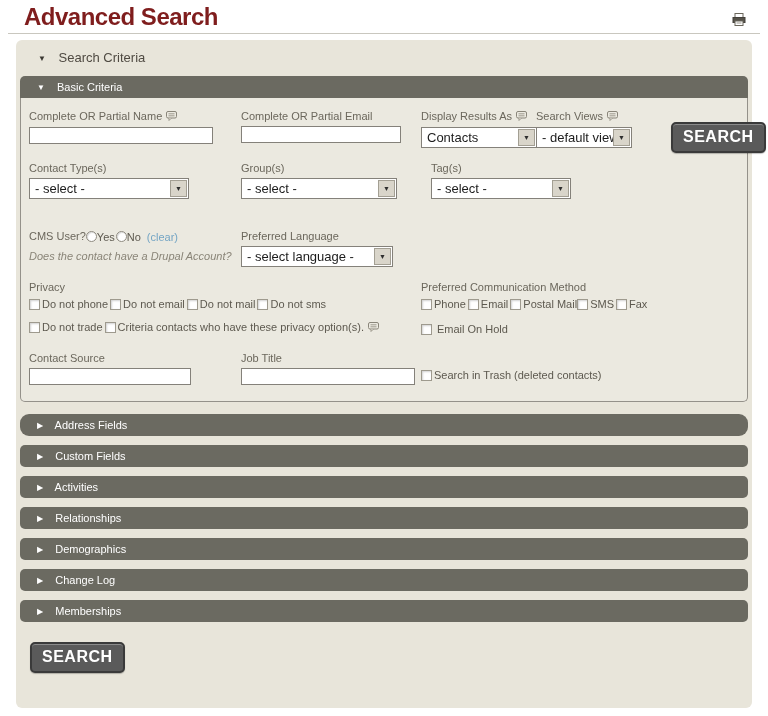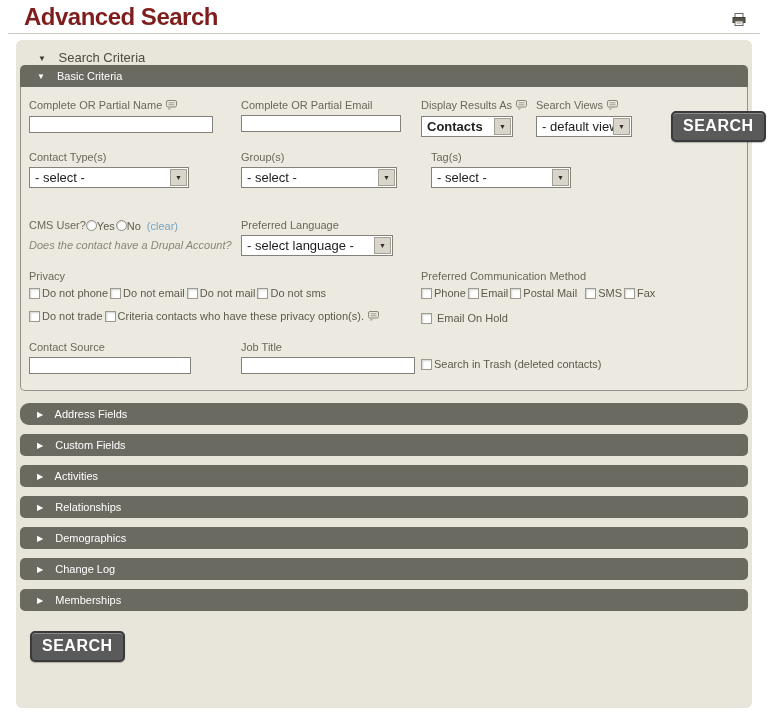--- a/index.html
+++ b/index.html
@@ -13,21 +13,21 @@
     color: #7f1d1d; margin: 3px 0 0 24px;
   }
   .title-rule { position: absolute; left: 8px; right: 8px; top: 33px; border-bottom: 1px solid #c9c7bf; }
   .printer-btn { position: absolute; top: 12px; right: 22px; width: 14px; height: 13px; cursor: pointer; }
 
   
   .panel {
     position: absolute; top: 40px; left: 16px; width: 736px; height: 668px;
     background: #e8e5da; border-radius: 6px;
   }
-  .sc-header { padding: 10px 0 0 22px; font-size: 13px; color: #4f4a42; cursor: pointer; }
+  .sc-header { padding: 10px 0 11px 22px; font-size: 13px; color: #4f4a42; cursor: pointer; }
   .tri-down { font-size: 8px; color: #3c3a34; margin-right: 9px; vertical-align: 1px; }
   .tri-down.white { color: #ffffff; }
   .tri-right { font-size: 8px; color: #ffffff; margin-right: 9px; vertical-align: 1px; }
 
   
   .bc-group { margin: 0 4px; }
   .bc-header {
     background: #6b6a61; height: 22px; line-height: 22px;
     border-radius: 5px 5px 0 0; color: #ffffff; font-size: 11px;
     padding-left: 17px; cursor: pointer;
@@ -138,21 +138,21 @@
 
       <div class="fg" style="left:400px; top:12px;">
         <div class="lbl">
           <span>Display Results As</span><span class="help-icon"><svg width="11" height="10" viewBox="0 0 11 10">
                 <rect x="0.5" y="0.5" width="10" height="6.5" rx="1.5" fill="#ebe9e0" stroke="#8a867a"></rect>
                 <path d="M3 7 L3 9.5 L5.5 7" fill="#ebe9e0" stroke="#8a867a" stroke-width="0.8"></path>
                 <line x1="2.5" y1="2.8" x2="8.5" y2="2.8" stroke="#8a867a" stroke-width="0.8"></line>
                 <line x1="2.5" y1="4.8" x2="8.5" y2="4.8" stroke="#8a867a" stroke-width="0.8"></line>
               </svg></span>
         </div>
-        <div class="sel" style="width:92px;font-weight:bold;">
+        <div class="sel" style="width:116px;">
           <span>Contacts</span>
           <span class="arrow">▼</span>
         </div>
       </div>
 
       <div class="fg" style="left:515px; top:12px;">
         <div class="lbl">
           <span>Search Views</span><span class="help-icon"><svg width="11" height="10" viewBox="0 0 11 10">
                 <rect x="0.5" y="0.5" width="10" height="6.5" rx="1.5" fill="#ebe9e0" stroke="#8a867a"></rect>
                 <path d="M3 7 L3 9.5 L5.5 7" fill="#ebe9e0" stroke="#8a867a" stroke-width="0.8"></path>
@@ -241,21 +241,21 @@
       </div>
 
       <div class="fg" style="left:400px; top:183px;">
         <div class="lbl">Preferred Communication Method</div>
         <div class="cbrow" style="margin-top:4px;">
           <span class="cb"></span>
           <span class="cb-lbl" style="margin-right:2px;">Phone</span>
           <span class="cb"></span>
           <span class="cb-lbl" style="margin-right:2px;">Email</span>
           <span class="cb"></span>
-          <span class="cb-lbl" style="margin-right:8px;">Postal Mail</span>
+          <span class="cb-lbl" style="margin-right:0;">Postal Mail</span>
           <span class="cb"></span>
           <span class="cb-lbl" style="margin-right:2px;">SMS</span>
           <span class="cb"></span>
           <span class="cb-lbl">Fax</span>
         </div>
         <div class="cbrow" style="margin-top:13px;">
           <span class="cb" style="margin-right:5px;"></span>
           <span class="cb-lbl">Email On Hold</span>
         </div>
       </div>

